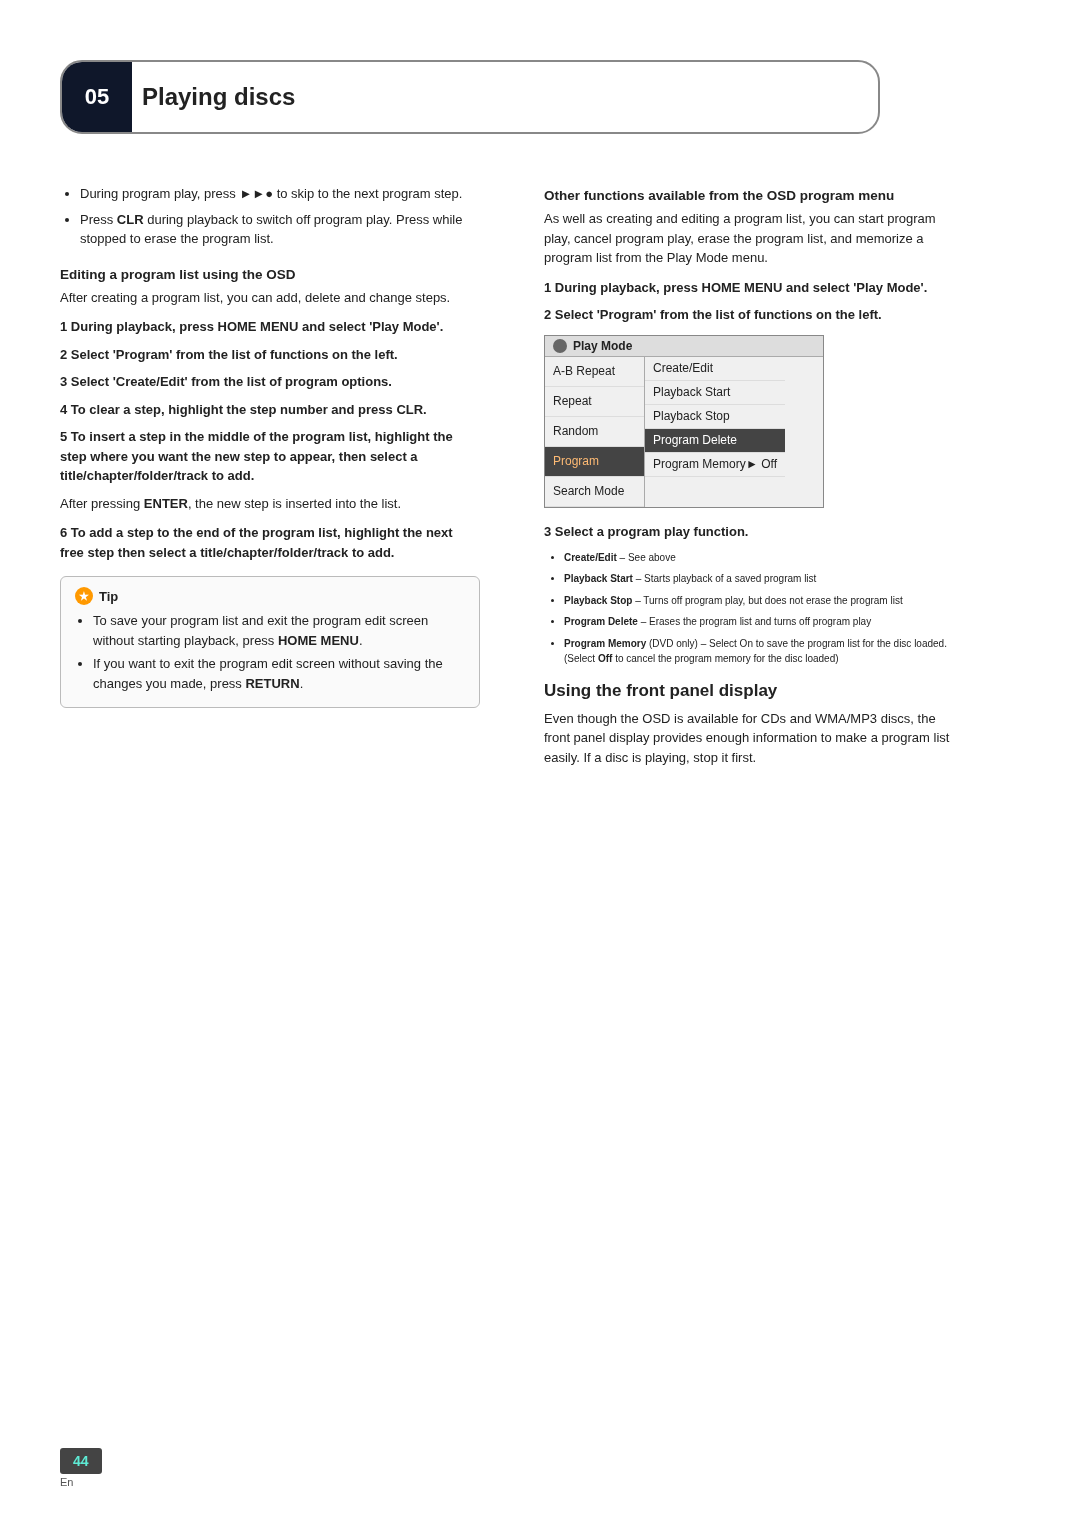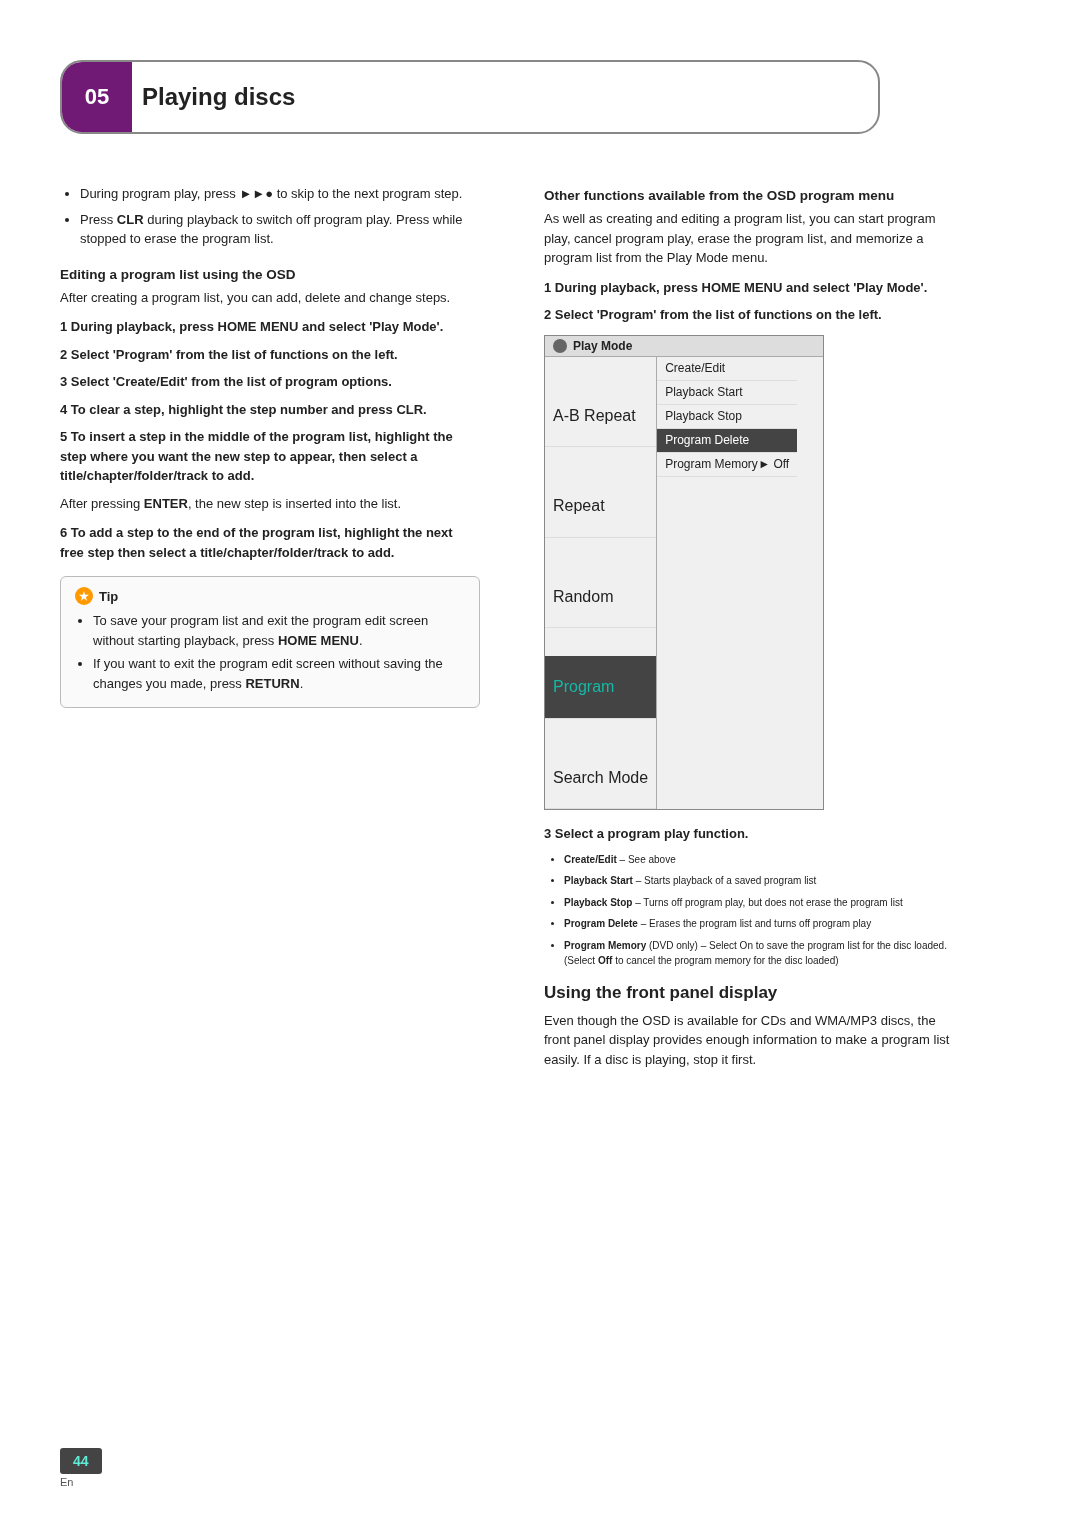--- a/index.html
+++ b/index.html
@@ -25,21 +25,21 @@
       display: flex;
       align-items: center;
       margin-bottom: 50px;
       border: 2px solid #888;
       border-radius: 22px;
       overflow: hidden;
       width: 820px;
     }
 
     .chapter-number-box {
-      background: #701a75;
+      background: #0f172a;
       color: #fff;
       font-size: 22px;
       font-weight: bold;
       padding: 22px 22px;
       display: flex;
       align-items: center;
       justify-content: center;
       min-width: 70px;
     }
 
@@ -172,29 +172,28 @@
     .osd-col-left {
       border-right: 1px solid #aaa;
       padding: 0;
       min-width: 100px;
     }
     .osd-col-right {
       padding: 0;
       min-width: 140px;
     }
     .osd-row {
-      padding: 18px 8px;
-      font-size: 16px;
+      padding: 5px 8px;
+      font-size: 12px;
       border-bottom: 1px solid #ddd;
       line-height: 1.6;
-      margin-top: 28px;
     }
     .osd-row.highlighted {
       background: #444;
-      color: #14b8a6;
+      color: #fdba74;
     }
     .osd-row-right {
       padding: 2px 8px;
       font-size: 12px;
       border-bottom: 1px solid #ddd;
       line-height: 1.6;
     }
     .osd-row-right.highlighted {
       background: #444;
       color: #fff;

